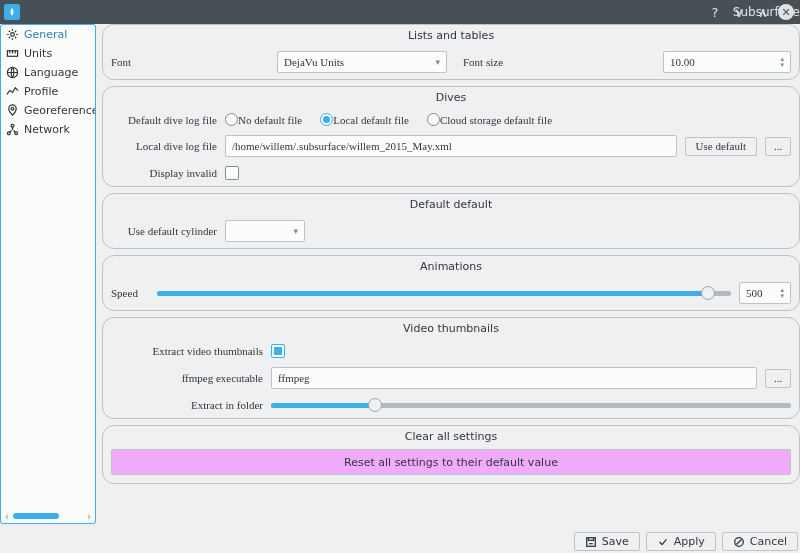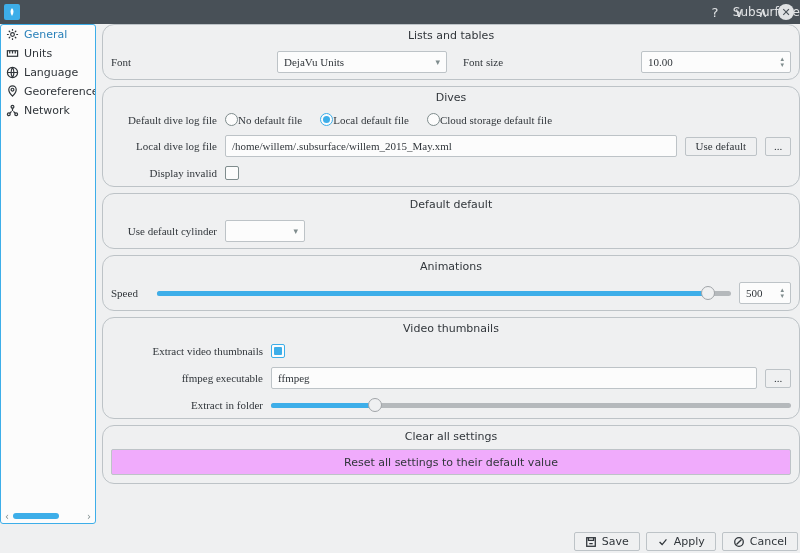--- a/index.html
+++ b/index.html
@@ -168,20 +168,28 @@
               <svg viewBox="0 0 14 14">
                 <circle cx="7" cy="7" r="5.5"></circle>
                 <path d="M1.5 7h11M7 1.5c2 3 2 8 0 11M7 1.5c-2 3-2 8 0 11"></path>
               </svg>
             </span>
           <span>Language</span>
         </div>
         <div class="sidebar-item">
           <span class="icon">
               <svg viewBox="0 0 14 14">
+                <path d="M1 10l3-4 3 2 3-5 3 3"></path>
+              </svg>
+            </span>
+          <span>Profile</span>
+        </div>
+        <div class="sidebar-item">
+          <span class="icon">
+              <svg viewBox="0 0 14 14">
                 <path d="M7 1C4.8 1 3 2.8 3 5c0 3 4 7 4 7s4-4 4-7c0-2.2-1.8-4-4-4z"></path>
                 <circle cx="7" cy="5" r="1.5"></circle>
               </svg>
             </span>
           <span>Georeference</span>
         </div>
         <div class="sidebar-item">
           <span class="icon">
               <svg viewBox="0 0 14 14">
                 <circle cx="3" cy="11" r="1.5"></circle>
@@ -208,21 +216,21 @@
         <div class="group-title">Lists and tables</div>
         <div class="row">
           <span style="flex:0 0 30px">Font</span>
           <div style="flex:0 0 120px"></div>
           <div class="select" style="width:170px">
             <span>DejaVu Units</span>
             <span class="chev">▾</span>
           </div>
           <span style="margin-left:8px">Font size</span>
           <div style="flex:1"></div>
-          <div class="spinner" style="width:150px">
+          <div class="spinner" style="width:128px">
             <span>10.00</span>
             <span class="arrows">
                 <span>▴</span>
                 <span>▾</span>
               </span>
           </div>
         </div>
       </div>
 
       <div class="group">

